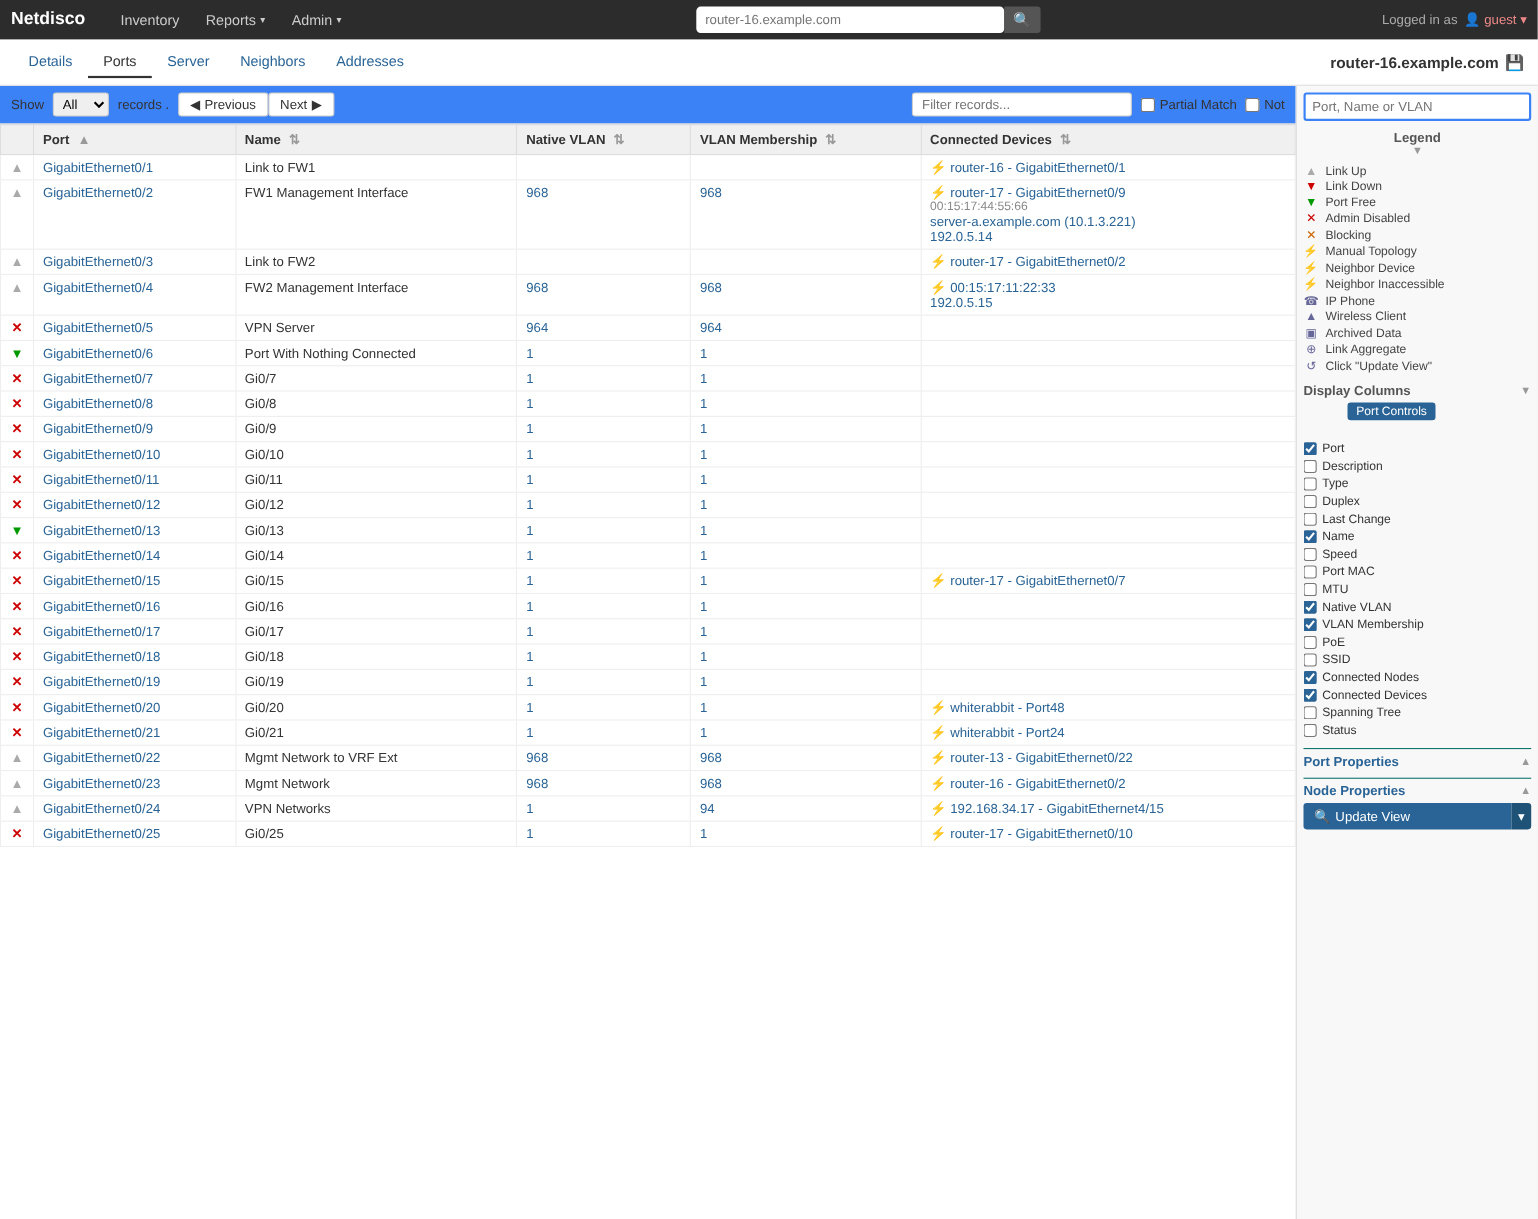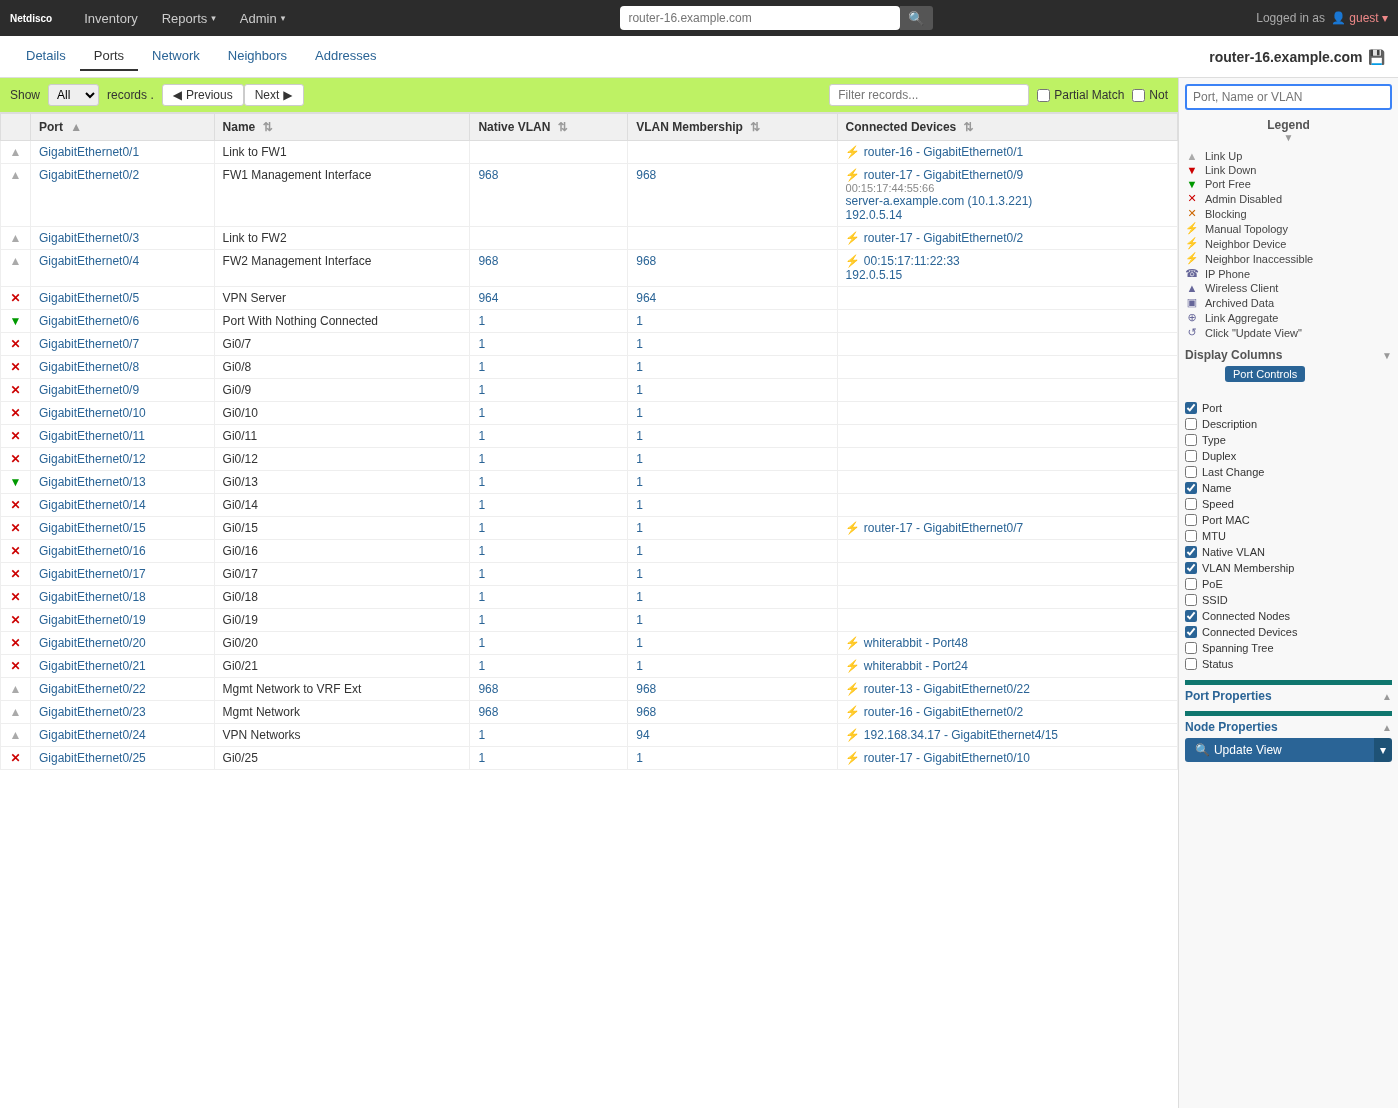--- a/index.html
+++ b/index.html
@@ -1,20 +1,20 @@
 <!DOCTYPE html>
 <html><head>
   <meta charset="utf-8">
   <style>
     * { box-sizing: border-box; margin: 0; padding: 0; }
     body { font-family: -apple-system, BlinkMacSystemFont, 'Segoe UI', sans-serif; font-size: 12px; background: #f0f0f0; color: #333; }
 
     
     .topnav { background: #2c2c2c; height: 36px; display: flex; align-items: center; padding: 0 10px; gap: 0; }
-    .topnav-logo { color: #fff; font-size: 10px; font-weight: bold; margin-right: 20px; }
+    .topnav-logo { color: #fff; font-size: 16px; font-weight: bold; margin-right: 20px; }
     .topnav-item { color: #ccc; padding: 0 12px; height: 40px; display: flex; align-items: center; cursor: pointer; font-size: 13px; }
     .topnav-item.has-dropdown { display: flex; align-items: center; gap: 4px; }
     .topnav-search { flex: 1; display: flex; justify-content: center; }
     .topnav-search input { width: 280px; height: 24px; border-radius: 4px; border: none; padding: 0 8px; font-size: 12px; }
     .topnav-search-btn { background: #555; border: none; color: #fff; height: 24px; padding: 0 8px; cursor: pointer; border-radius: 0 3px 3px 0; }
     .topnav-right { margin-left: auto; color: #aaa; font-size: 12px; display: flex; align-items: center; gap: 6px; }
     .topnav-user { color: #e88; cursor: pointer; }
 
     
     .device-header { background: #fff; border-bottom: 1px solid #ddd; padding: 6px 12px; display: flex; align-items: center; justify-content: space-between; }
@@ -23,21 +23,21 @@
     .device-tab.active { color: #333; border-bottom: 2px solid #333; font-weight: 500; }
     .device-hostname { font-size: 14px; font-weight: bold; color: #333; display: flex; align-items: center; gap: 6px; }
 
     
     .main-layout { display: flex; height: calc(100vh - 72px); overflow: hidden; }
 
     
     .table-area { flex: 1; overflow: auto; background: #fff; }
 
     
-    .toolbar { display: flex; align-items: center; padding: 6px 10px; background: #bef264; border-bottom: 1px solid #ddd; gap: 8px; }
+    .toolbar { display: flex; align-items: center; padding: 6px 10px; background: #3b82f6; border-bottom: 1px solid #ddd; gap: 8px; }
     .toolbar-label { font-size: 12px; }
     .toolbar-select { font-size: 12px; padding: 2px 4px; border: 1px solid #ccc; border-radius: 3px; }
     .toolbar-btn { background: #fff; border: 1px solid #ccc; border-radius: 3px; padding: 3px 10px; font-size: 12px; cursor: pointer; display: flex; align-items: center; gap: 4px; color: #333; }
     .toolbar-filter { margin-left: auto; }
     .toolbar-filter input { border: 1px solid #ccc; border-radius: 3px; padding: 3px 8px; font-size: 12px; width: 200px; }
     .partial-match-label { font-size: 12px; display: flex; align-items: center; gap: 4px; }
     .pagination { display: flex; align-items: center; gap: 0; }
 
     
     table { width: 100%; border-collapse: collapse; font-size: 12px; }
@@ -55,21 +55,21 @@
     .legend-header { display: flex; justify-content: space-between; align-items: center; font-weight: bold; color: #555; margin-bottom: 4px; padding: 2px 0; flex-direction: column; }
     .legend-item { display: flex; align-items: center; gap: 6px; padding: 1px 0; font-size: 11px; color: #444; }
     .legend-icon { width: 14px; text-align: center; font-size: 11px; }
 
     .display-columns-section { margin-bottom: 8px; }
     .display-columns-header { display: flex; justify-content: space-between; align-items: center; font-weight: bold; color: #555; margin-bottom: 4px; }
     .port-controls-btn { background: #2a6496; color: #fff; border: none; border-radius: 3px; padding: 2px 8px; font-size: 11px; cursor: pointer; }
     .checkbox-item { display: flex; align-items: center; gap: 5px; padding: 2px 0; font-size: 11px; }
     .checkbox-item input[type=checkbox] { width: 12px; height: 12px; }
 
-    .section-header-collapsible { display: flex; justify-content: space-between; align-items: center; font-weight: bold; color: #2a6496; cursor: pointer; padding: 4px 0; border-top: 5px solid #0f766e; margin-top: 4px; font-size: 12px; }
+    .section-header-collapsible { display: flex; justify-content: space-between; align-items: center; font-weight: bold; color: #2a6496; cursor: pointer; padding: 4px 0; border-top: 1px solid #0f766e; margin-top: 4px; font-size: 12px; }
     .update-view-dropdown { background: #1e5276; color: #fff; border: none; border-radius: 0 3px 3px 0; padding: 5px 6px; font-size: 12px; cursor: pointer; }
     .update-view-row { display: flex; }
     .update-view-main { flex: 1; background: #2a6496; color: #fff; border: none; border-radius: 3px 0 0 3px; padding: 5px 10px; font-size: 12px; cursor: pointer; display: flex; align-items: center; gap: 4px; }
     .mac-addr { color: #888; font-size: 11px; }
 
     .chevron { font-size: 10px; color: #999; }
     .dropdown-arrow { font-size: 9px; }
   </style>
 </head>
 <body>
@@ -92,21 +92,21 @@
   <div class="topnav-right">
     <span>Logged in as</span>
     <span class="topnav-user">👤 <span>guest</span> ▾</span>
   </div>
 </nav>
 
 <div class="device-header">
   <div class="device-tabs">
     <span class="device-tab">Details</span>
     <span class="device-tab active">Ports</span>
-    <span class="device-tab">Network</span>
+    <span class="device-tab">Server</span>
     <span class="device-tab">Neighbors</span>
     <span class="device-tab">Addresses</span>
   </div>
   <div class="device-hostname">
     <span>router-16.example.com</span>
     <span style="cursor:pointer;color:#666;">💾</span>
   </div>
 </div>
 
 <div class="main-layout">

